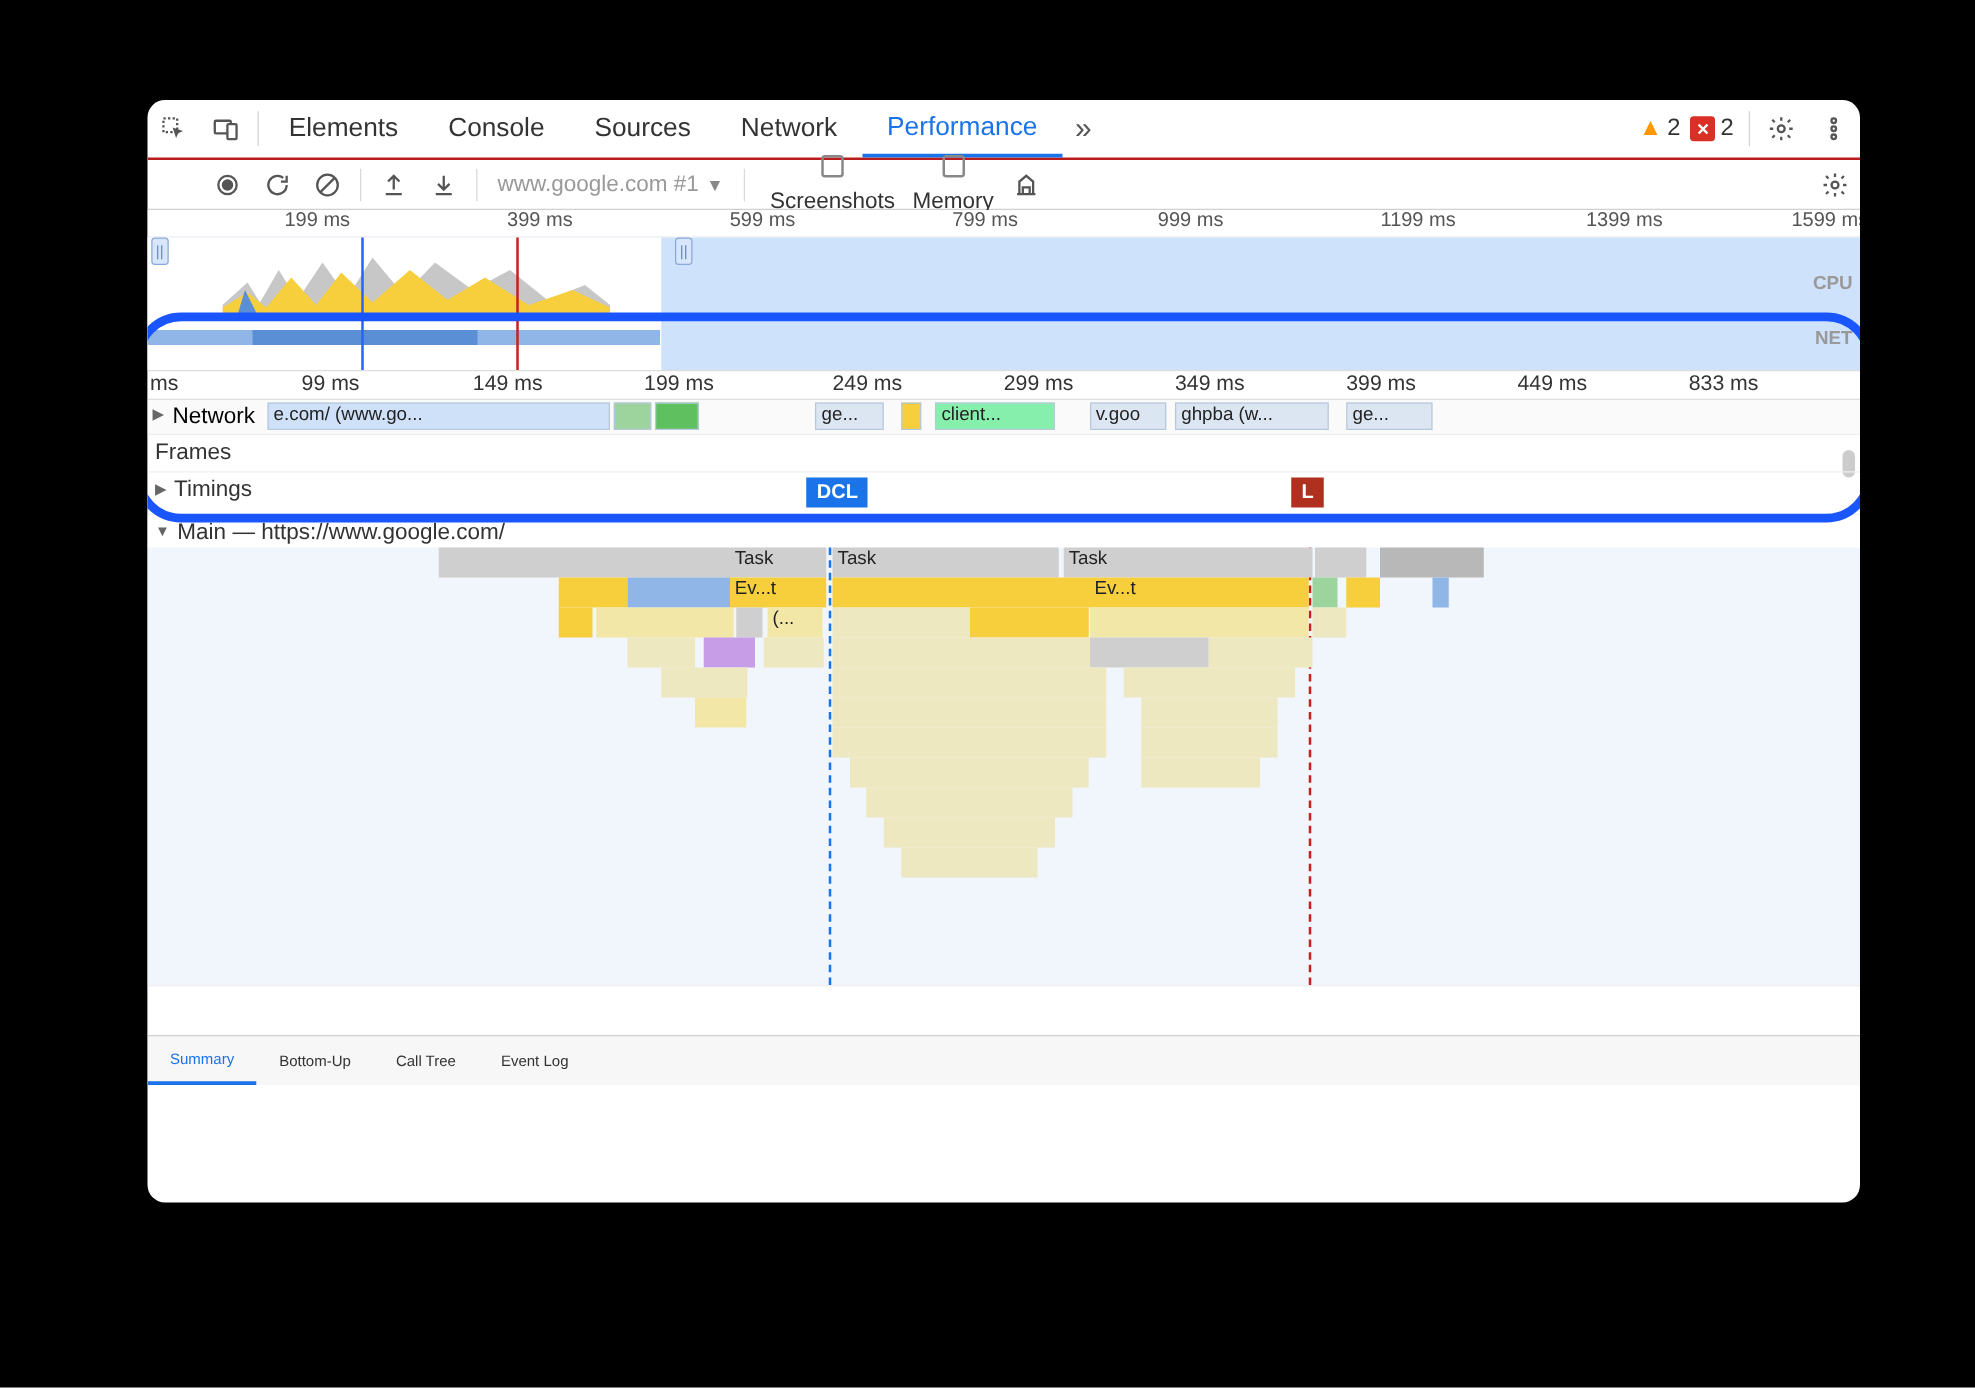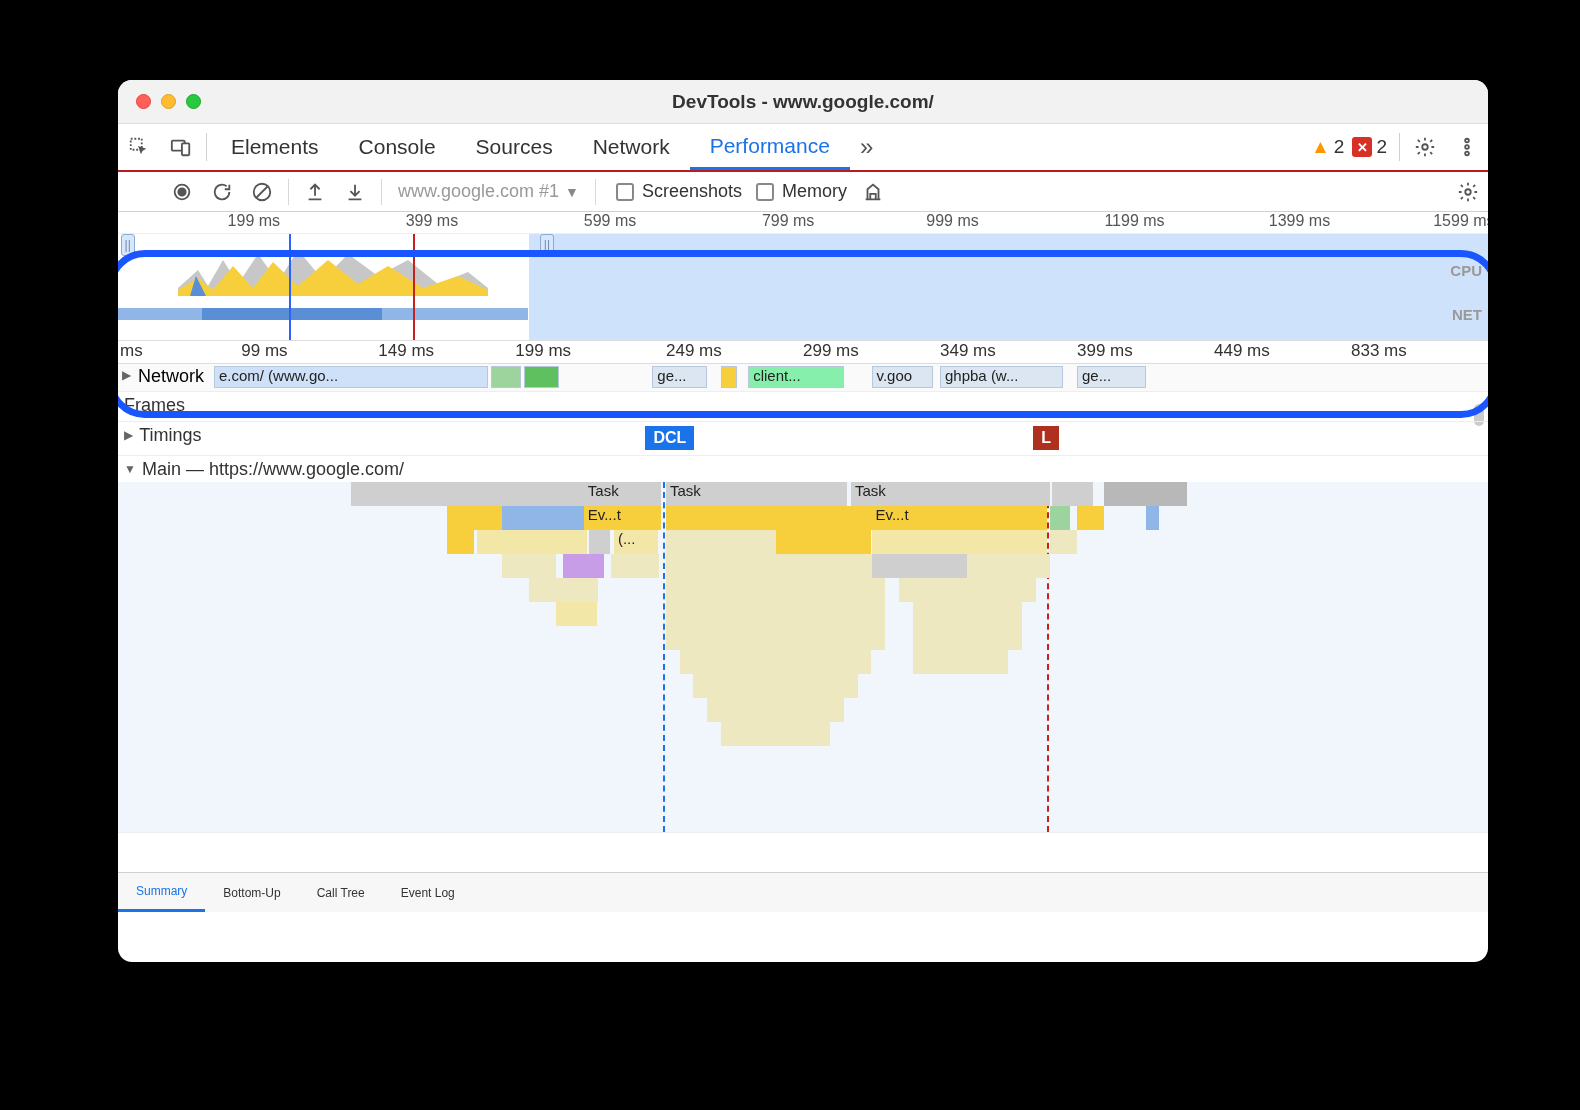--- a/index.html
+++ b/index.html
@@ -26,21 +26,21 @@
   .tabs .spacer { flex:1; }
   .badge-group { display:flex; align-items:center; gap:4px; margin-right:8px; font-size:19px;}
   .warn-icon { color:#ff9800; }
   .err-icon { background:#d93025; color:#fff; width:20px; height:20px; display:inline-flex; align-items:center; justify-content:center; font-size:13px; border-radius:3px; font-weight:bold;}
   
   .toolbar { height:40px; border-bottom:1px solid #d0d0d0; display:flex; align-items:center; font-size:18px; color:#333;padding-left:44px;}
   .toolbar .tbtn { width:40px; display:flex; align-items:center; justify-content:center; color:#555; cursor:pointer; font-size:20px;}
   .toolbar .vsep { width:1px; height:26px; background:#d8d8d8; margin:0 6px;}
   .sel { color:#999; flex:0 0 auto; display:flex; align-items:center; gap:6px; padding:0 10px;}
   .sel .caret { font-size:14px; color:#888;}
-  .chk { display:flex; align-items:center; gap:8px; margin-left:14px; cursor:pointer;}
+  .chk { display:flex; align-items:center; gap:8px; margin-left:14px; cursor:pointer;flex-direction:column;}
   .chk .box { width:18px; height:18px; border:2px solid #888; border-radius:3px;}
   
   
   .highlight-box { position:absolute; left:-11px; right:-11px; top:170px; height:168px; border:7px solid #1a56ff; border-radius:38px; pointer-events:none; z-index:50;}
   .overview { height: 128px; position:relative; background:#fff; }
   .overview-ruler { height:22px; position:relative; font-size:16px; color:#555; border-bottom:1px solid #eee;}
   .overview-ruler span { position:absolute; top:0; white-space:nowrap;}
   .ov-body { position:absolute; left:0; right:0; top:22px; bottom:0; background:#cfe2fb;}
   .ov-selected { position:absolute; left:0; width:410px; top:0; bottom:0; background:#fff;}
   .ov-handle { position:absolute; top:0; width:14px; height:22px; background:#d8e6fb; border:1px solid #8aa8d8; border-radius:3px; display:flex; align-items:center; justify-content:center; color:#6b88b8; font-size:12px; cursor:ew-resize; z-index:5;}
@@ -89,28 +89,20 @@
   .scrollpill { position:absolute; right:4px; width:10px; height:22px; background:#ccc; border-radius:5px;}
   
   svg.icon{width:22px;height:22px;stroke:currentColor;fill:none;stroke-width:2;}
 </style>
 </head>
 <body>
 
 <div class="window">
   <div class="highlight-box"></div>
 
-  <div class="titlebar">
-    <div class="traffic">
-      <span class="tl-red"></span>
-      <span class="tl-yellow"></span>
-      <span class="tl-green"></span>
-    </div>
-    <div class="title">DevTools - www.google.com/</div>
-  </div>
 
   <div class="tabs">
     <div class="iconbtn">
       <svg class="icon" viewBox="0 0 24 24">
           <rect x="3" y="3" width="12" height="12" stroke-dasharray="2 2"></rect>
           <path d="M11 11 L20 14 L16 16 L14 20 Z" fill="currentColor" stroke="none"></path>
         </svg>
     </div>
     <div class="iconbtn">
       <svg class="icon" viewBox="0 0 24 24">

